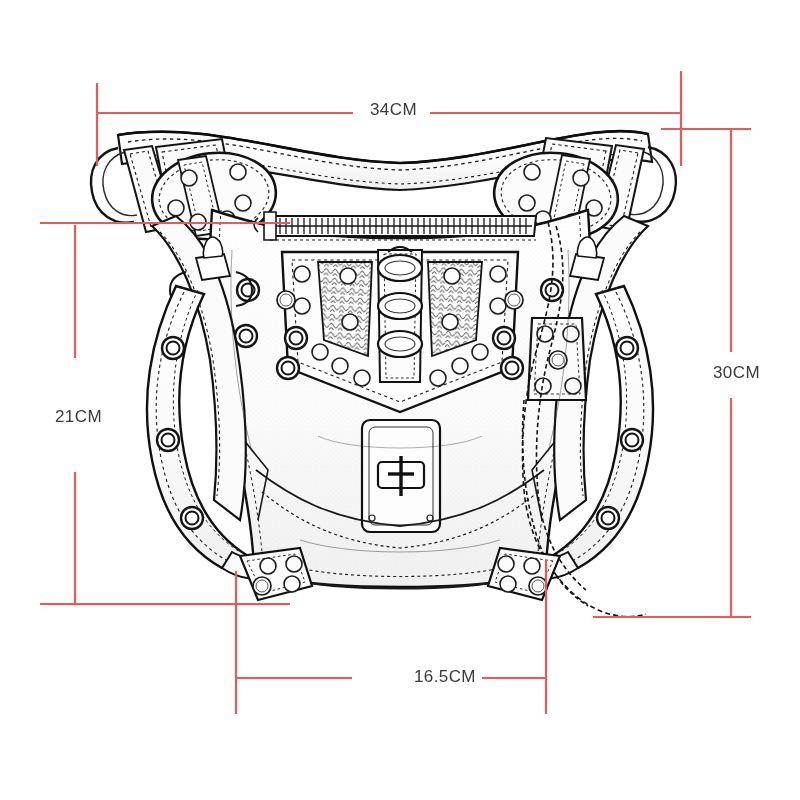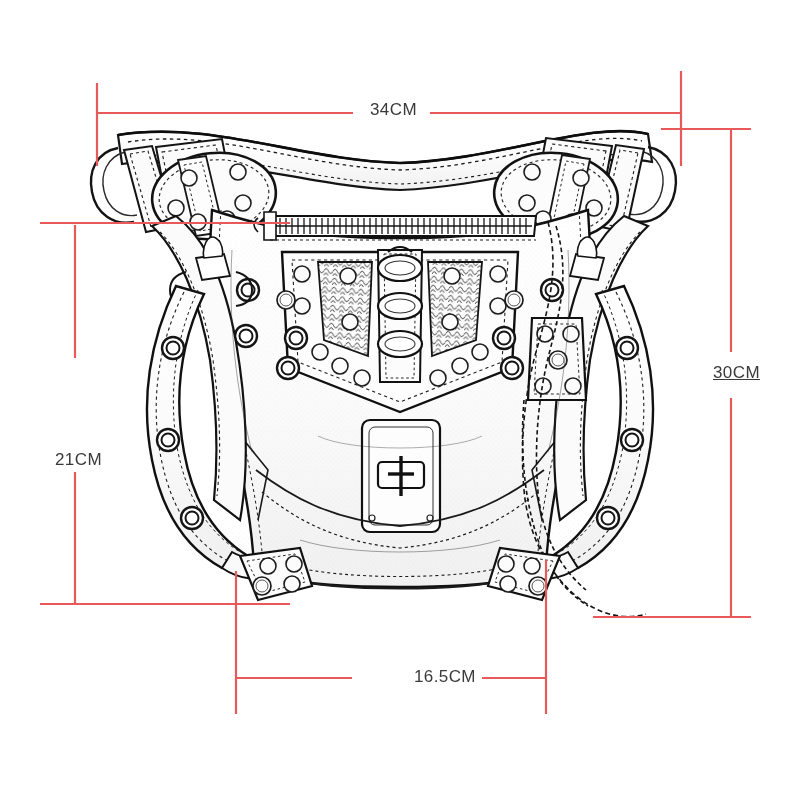--- a/index.html
+++ b/index.html
@@ -13,22 +13,22 @@
     color:#3a3a3a;
     font-family:"Liberation Sans",sans-serif;
     font-size:17px;
     letter-spacing:0.4px;
     white-space:nowrap;
     background:#ffffff;
     padding:0 6px;
     line-height:20px;
   }
   #lbl-34  {left:364px; top:100px;}
-  #lbl-30  {left:707px; top:363px;text-decoration:underline;}
-  #lbl-21  {left:49px;  top:407px;margin-top:43px;}
+  #lbl-30  {left:707px; top:363px;}
+  #lbl-21  {left:49px;  top:407px;}
   #lbl-165 {left:360px; top:667px;margin-left:48px;}
 </style>
 </head>
 <body>
 
 <div id="stage">
 
   <svg id="artwork" viewBox="0 0 800 800" aria-hidden="true">
     <defs>
       <pattern id="snake" width="9" height="9" patternUnits="userSpaceOnUse" patternTransform="rotate(4)">

